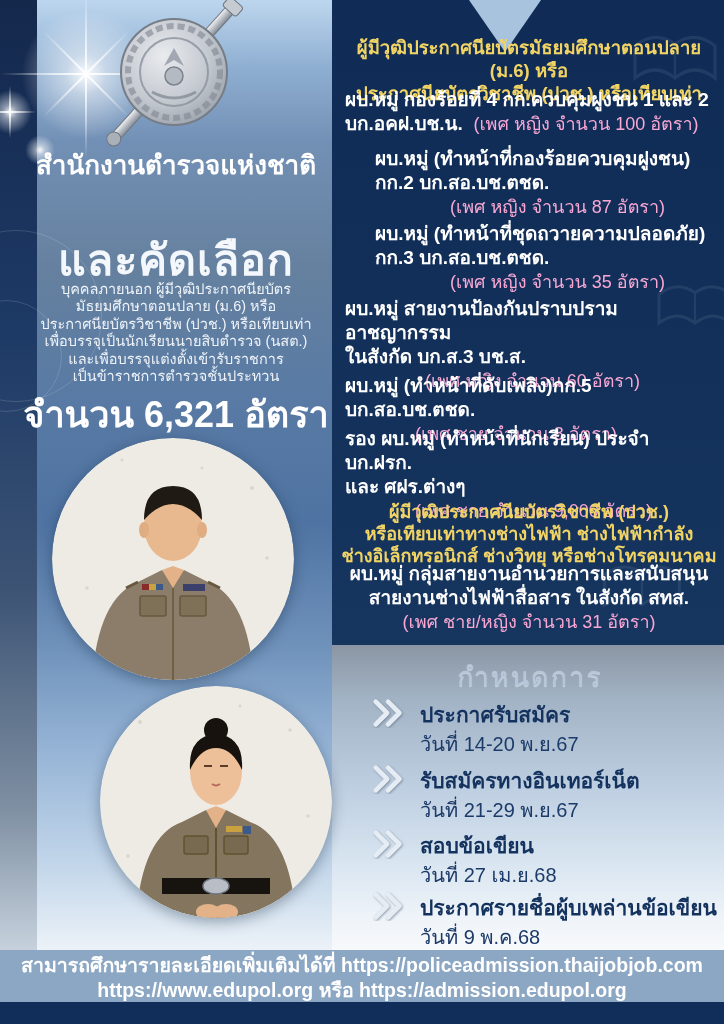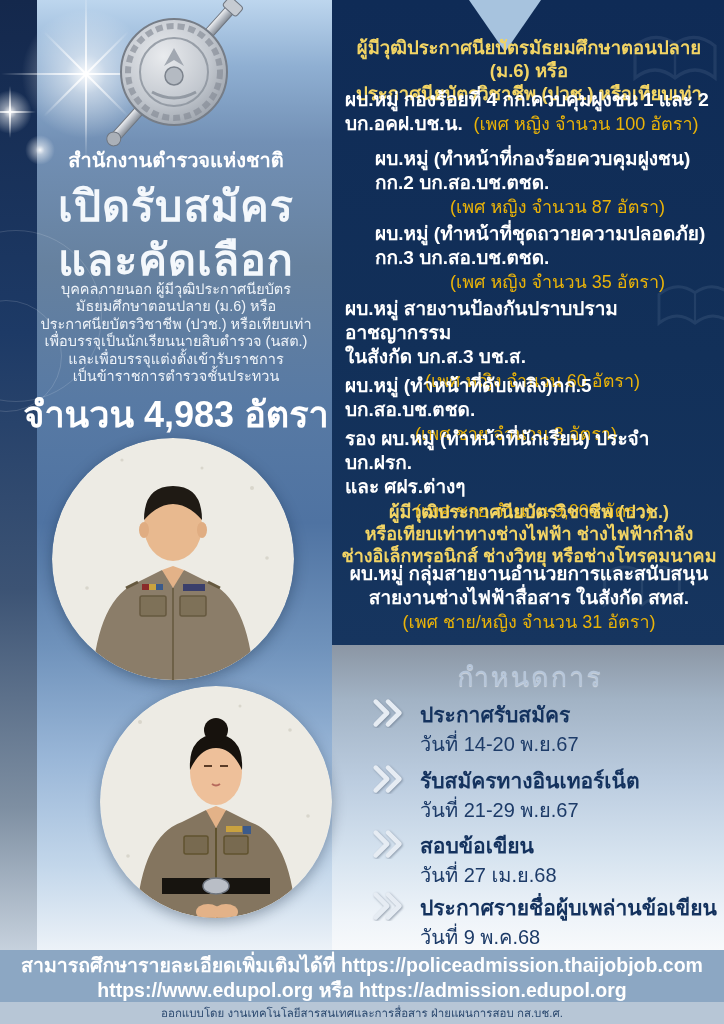--- a/index.html
+++ b/index.html
@@ -21,37 +21,37 @@
   .flare{position:absolute;pointer-events:none;}
   .flare .glow{position:absolute;left:50%;top:50%;transform:translate(-50%,-50%);
     border-radius:50%;background:radial-gradient(circle,rgba(255,255,255,.95) 0%,rgba(255,255,255,.5) 22%,rgba(255,255,255,0) 70%);}
   .flare .ray{position:absolute;left:50%;top:50%;height:2px;
     background:linear-gradient(90deg,rgba(255,255,255,0),#fff,rgba(255,255,255,0));}
   .arc{position:absolute;border:1px solid rgba(255,255,255,.14);border-radius:50%;pointer-events:none;}
   
   .wm{position:absolute;opacity:.09;pointer-events:none;}
   
   .agency{position:absolute;left:20px;top:144px;width:312px;text-align:center;
-    color:#fff;font-size:20px;font-weight:bold;}
+    color:#fff;font-size:26px;font-weight:bold;}
   .headline{position:absolute;left:20px;width:312px;text-align:center;color:#f4f8fc;
     font-size:43px;font-weight:bold;letter-spacing:1px;}
   .desc{position:absolute;left:18px;top:281px;width:316px;text-align:center;
     color:#eef3f9;font-size:14.5px;line-height:17.4px;}
   .desc span{display:block;}
   .total{position:absolute;left:20px;top:386px;width:312px;text-align:center;
     color:#fff;font-size:36px;font-weight:bold;}
   
   .tri-down{position:absolute;left:469px;top:0;width:0;height:0;
     border-left:36px solid transparent;border-right:36px solid transparent;border-top:52px solid #a7c3de;}
   .qual{position:absolute;left:338px;width:382px;text-align:center;color:#f2d464;
     font-weight:bold;font-size:18.5px;line-height:23px;}
   .qual span{display:block;}
   .pos{position:absolute;left:345px;width:372px;color:#fff;font-size:19px;line-height:24px;}
   .pos .t{font-weight:bold;}
-  .pos .q{color:#eab308;font-weight:normal;font-size:18px;}
+  .pos .q{color:#f9a8d4;font-weight:normal;font-size:18px;}
   
   .photo{position:absolute;border-radius:50%;overflow:hidden;
     box-shadow:0 4px 14px rgba(10,25,50,.35);}
   
   .sched-header{position:absolute;left:400px;top:655px;width:260px;text-align:center;
     color:#b6c6da;font-size:27px;font-weight:normal;letter-spacing:2px;
     text-shadow:0 1px 1px rgba(255,255,255,.55);}
   .sched-item{position:absolute;left:420px;width:300px;color:#14325e;margin-top:9px;}
   .sched-item .st{font-weight:bold;font-size:21px;line-height:28px;}
   .sched-item .sd{font-size:20px;line-height:30px;color:#1d3b68;}
@@ -124,31 +124,30 @@
     </g>
     <circle cx="78" cy="72" r="53" fill="url(#discG)" stroke="#767d87" stroke-width="2"></circle>
     <circle cx="78" cy="72" r="46" fill="none" stroke="#848b95" stroke-width="6" stroke-dasharray="7 4" opacity=".65"></circle>
     <circle cx="78" cy="72" r="34" fill="none" stroke="#8a919b" stroke-width="2" opacity=".8"></circle>
     <path d="M78 48 L88 66 L78 60 L68 66 Z" fill="#9aa1ab" opacity=".9"></path>
     <circle cx="78" cy="76" r="9" fill="#b4bac2" stroke="#7c838d" stroke-width="1.5"></circle>
     <path d="M56 92 Q78 104 100 92" fill="none" stroke="#868d97" stroke-width="3" opacity=".8"></path>
   </svg>
 
   <div class="agency">สำนักงานตำรวจแห่งชาติ</div>
-  <div class="headline" style="top:172px;">เปิดรับสมัคร</div>
   <div class="headline" style="top:226px;">และคัดเลือก</div>
   <div class="desc">
     <span>บุคคลภายนอก ผู้มีวุฒิประกาศนียบัตร</span>
     <span>มัธยมศึกษาตอนปลาย (ม.6) หรือ</span>
     <span>ประกาศนียบัตรวิชาชีพ (ปวช.) หรือเทียบเท่า</span>
     <span>เพื่อบรรจุเป็นนักเรียนนายสิบตำรวจ (นสต.)</span>
     <span>และเพื่อบรรจุแต่งตั้งเข้ารับราชการ</span>
     <span>เป็นข้าราชการตำรวจชั้นประทวน</span>
   </div>
-  <div class="total">จำนวน 4,983 อัตรา</div>
+  <div class="total">จำนวน 6,321 อัตรา</div>
 
   <div class="photo" style="left:52px;top:438px;width:242px;height:242px;">
     <svg viewBox="0 0 242 242" width="242" height="242">
       <defs>
           <clipPath id="c1">
             <circle cx="121" cy="121" r="121"></circle>
           </clipPath>
         </defs>
       <g clip-path="url(#c1)">
         <rect width="242" height="242" fill="#edebe4"></rect>
@@ -314,15 +313,14 @@
   </svg>
   <div class="sched-item" style="top:885px;">
     <div class="st">ประกาศรายชื่อผู้บเพล่านข้อเขียน</div>
     <div class="sd">วันที่ 9 พ.ค.68</div>
   </div>
 
   <div class="url-bar">
     <span>สามารถศึกษารายละเอียดเพิ่มเติมได้ที่ https://policeadmission.thaijobjob.com</span>
     <span>https://www.edupol.org หรือ https://admission.edupol.org</span>
   </div>
-  <div class="footer-bar">ออกแบบโดย งานเทคโนโลยีสารสนเทศและการสื่อสาร ฝ่ายแผนการสอบ กส.บช.ศ.</div>
 
 </div>
 
 </body></html>

